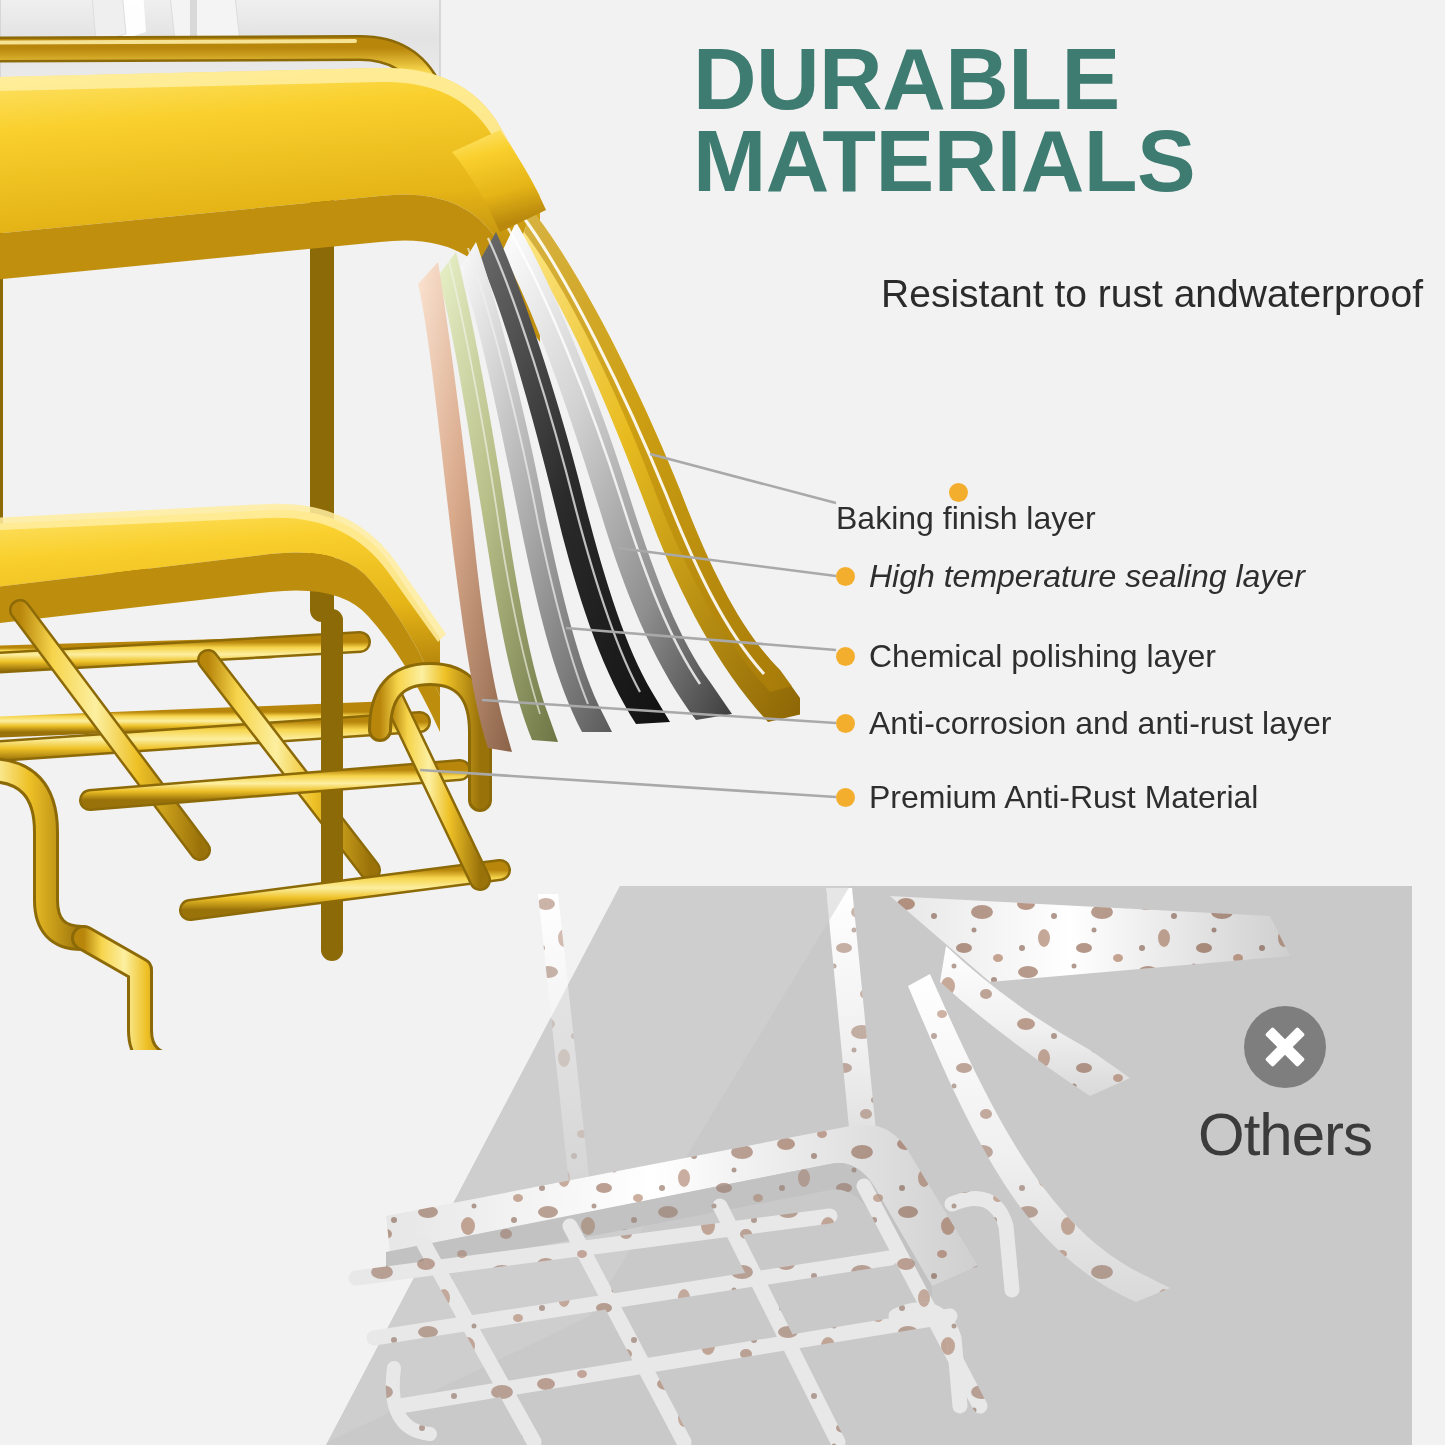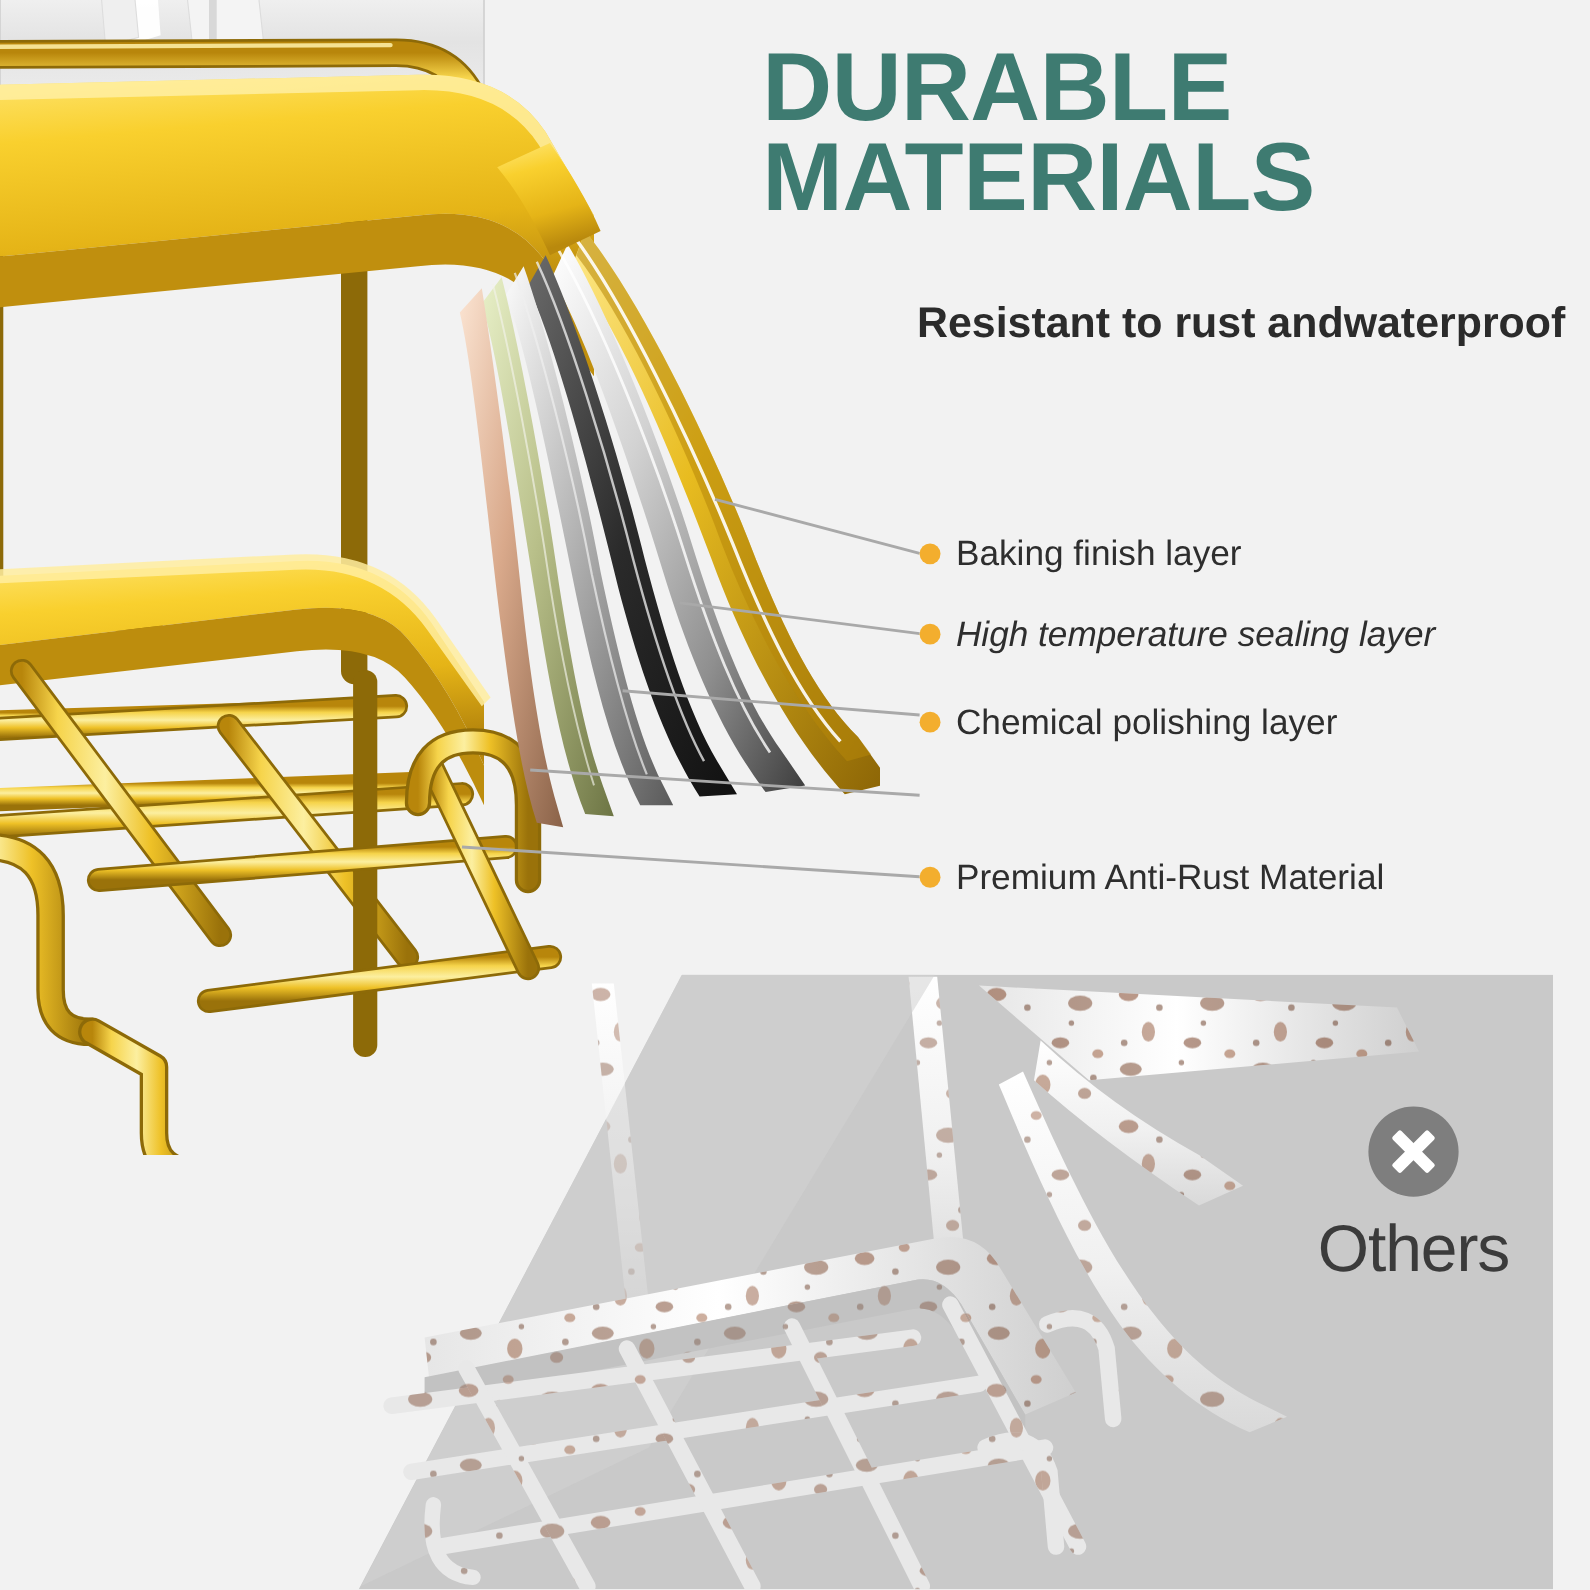--- a/index.html
+++ b/index.html
@@ -31,21 +31,21 @@
     font-size:88px;
     font-family:"Liberation Sans", sans-serif;
     white-space:nowrap;
   }
   .subtitle{
     position:absolute;
     right:22px; top:272px;
     width:800px;
     text-align:right;
     font-size:39px;
-    font-weight:700;
+    font-weight:400;
     color:#2b2b2b;
     white-space:nowrap;
   }
 
   
   .callouts{
     position:absolute;
     left:0; top:0; width:1445px; height:1445px;
     pointer-events:none;
   }
@@ -444,31 +444,35 @@
     </div>
   </div>
 
   <div class="headline">
     <span class="ln">DURABLE</span>
     <span class="ln">MATERIALS</span>
   </div>
   <div class="subtitle">Resistant to rust andwaterproof</div>
 
   <div class="callouts">
-    <div class="callout" style="top:483px;">
+    <div class="callout" style="top:483px;flex-direction:column;">
       <span class="dot"></span>
       <span class="txt">Baking finish layer</span>
     </div>
     <div class="callout" style="top:556px;font-style:italic;">
       <span class="dot"></span>
       <span class="txt">High temperature sealing layer</span>
     </div>
     <div class="callout" style="top:636px;text-align:center;">
       <span class="dot"></span>
       <span class="txt">Chemical polishing layer</span>
     </div>
+    <div class="callout" style="top:703px;">
+      <span class="dot"></span>
+      <span class="txt">Anti-corrosion and anti-rust layer</span>
+    </div>
     <div class="callout" style="top:777px;justify-content:space-between;">
       <span class="dot"></span>
       <span class="txt">Premium Anti-Rust Material</span>
     </div>
   </div>
 
 </div>
 
 </body></html>

